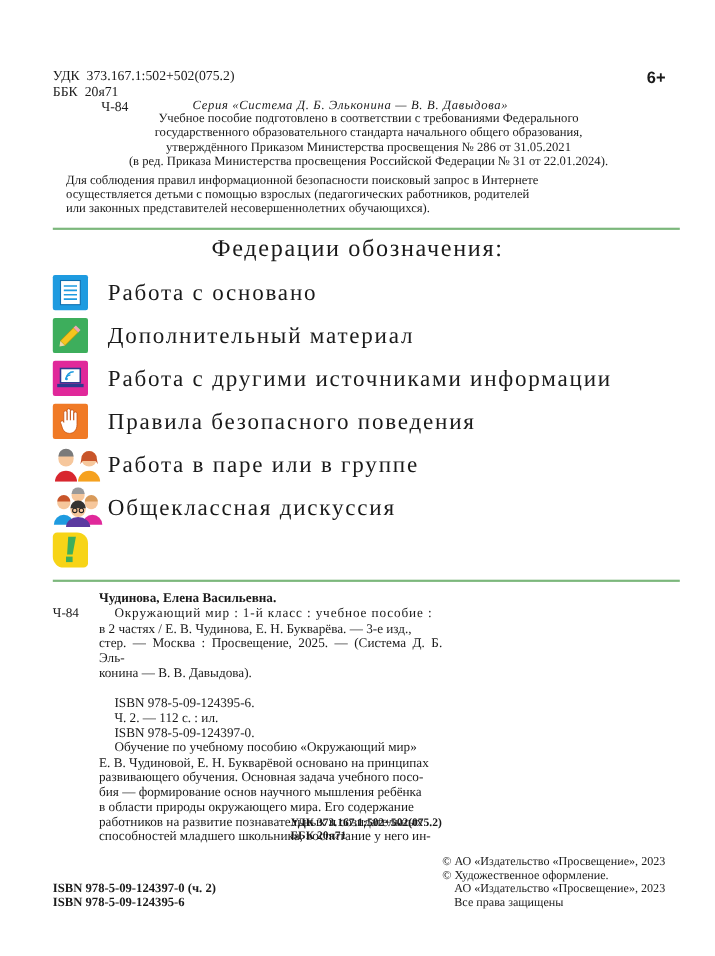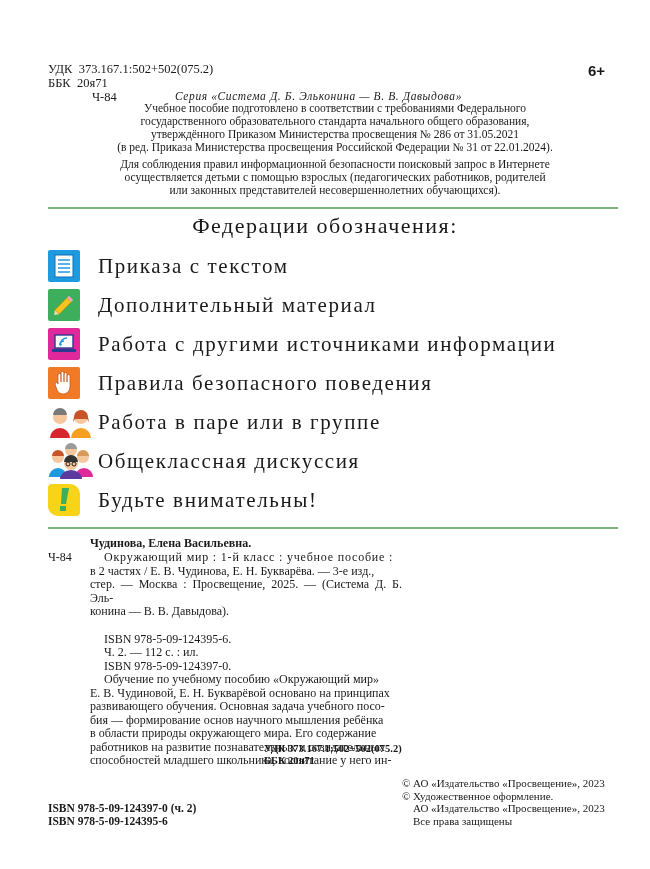--- a/index.html
+++ b/index.html
@@ -3,21 +3,21 @@
   <meta charset="utf-8">
   <style>
     html, body { margin:0; padding:0; background:#ffffff; }
     body { width:650px; height:869px; position:relative; overflow:hidden; font-family:"Liberation Serif","DejaVu Serif",serif; color:#1a1a1a; }
     .abs { position:absolute; }
     .udk { left:48px; top:62px; font-size:12.5px; line-height:14px; }
     .udk div { white-space:pre; }
     .age { left:588px; top:62px; font-size:15px; font-weight:bold; font-family:"Liberation Sans","DejaVu Sans",sans-serif; }
     .series { left:175px; top:90px; font-size:11.5px; font-style:italic; letter-spacing:0.6px; }
     .approval { left:60px; top:102px; width:550px; text-align:center; font-size:11.5px; line-height:13px; }
-    .safety { left:60px; top:158px; width:550px; text-align:center; font-size:11.5px; line-height:13px; }
+    .safety { left:60px; top:158px; width:550px; text-align:left; font-size:11.5px; line-height:13px; }
     .rule { left:48px; height:2px; width:570px; background:#7cb77c; }
     .legend-title { left:0; width:650px; text-align:center; top:213px; font-size:22px; letter-spacing:1.5px; }
     .legend-item { left:48px; height:32px; display:flex; align-items:center; }
     .legend-icon { width:32px; height:32px; border-radius:2px; display:flex; align-items:center; justify-content:center; }
     .legend-label { margin-left:18px; font-size:21px; letter-spacing:1.6px; white-space:nowrap; }
     .biblio { left:48px; font-size:12px; line-height:13.5px; }
     .col { left:90px; width:312px; font-size:12px; line-height:13.5px; text-align:justify; }
     .bold { font-weight:bold; }
   </style>
 </head>
@@ -51,21 +51,21 @@
     <svg width="20" height="24" viewBox="0 0 20 24">
         <rect x="1" y="1" width="18" height="22" fill="#fff" stroke="#0d6fb0" stroke-width="1"></rect>
         <g stroke="#1e9be0" stroke-width="1.5">
           <line x1="4" y1="6" x2="16" y2="6"></line>
           <line x1="4" y1="10" x2="16" y2="10"></line>
           <line x1="4" y1="14" x2="16" y2="14"></line>
           <line x1="4" y1="18" x2="16" y2="18"></line>
         </g>
       </svg>
   </div>
-  <span class="legend-label">Приказа с текстом</span>
+  <span class="legend-label">Работа с основано</span>
 </div>
 
 <div class="abs legend-item" style="top:289px">
   <div class="legend-icon" style="background:#3dae5c">
     <svg width="26" height="26" viewBox="0 0 26 26">
         <g transform="rotate(-45 13 13)">
           <rect x="3" y="10" width="17" height="6" fill="#f7c51e" stroke="#b38a00" stroke-width="0.6"></rect>
           <rect x="20" y="10" width="3" height="6" fill="#f2a7b6"></rect>
           <polygon points="3,10 3,16 -1,13" fill="#f0d6a8"></polygon>
         </g>
@@ -135,21 +135,20 @@
   <span class="legend-label" style="margin-left:4px">Общеклассная дискуссия</span>
 </div>
 
 <div class="abs legend-item" style="top:484px">
   <div class="legend-icon" style="background:#f7d417;border-radius:4px 10px 4px 10px">
     <svg width="14" height="26" viewBox="0 0 14 26">
         <polygon points="5,1 12,1 9,17 4,17" fill="#3dae5c"></polygon>
         <rect x="3" y="19" width="6" height="5" fill="#3dae5c"></rect>
       </svg>
   </div>
-  <span class="legend-label">Будьте внимательны!</span>
 </div>
 
 <div class="abs rule" style="top:527px"></div>
 
 <div class="abs col bold" style="top:537px">Чудинова, Елена Васильевна.</div>
 <div class="abs biblio" style="top:551px">Ч-84</div>
 <div class="abs col" style="top:551px">
   <div style="text-indent:14px;letter-spacing:0.8px">Окружающий мир : 1-й класс : учебное пособие :</div>
   <div>в 2 частях / Е. В. Чудинова, Е. Н. Букварёва. — 3-е изд.,</div>
   <div>стер. — Москва : Просвещение, 2025. — (Система Д. Б. Эль-</div>

